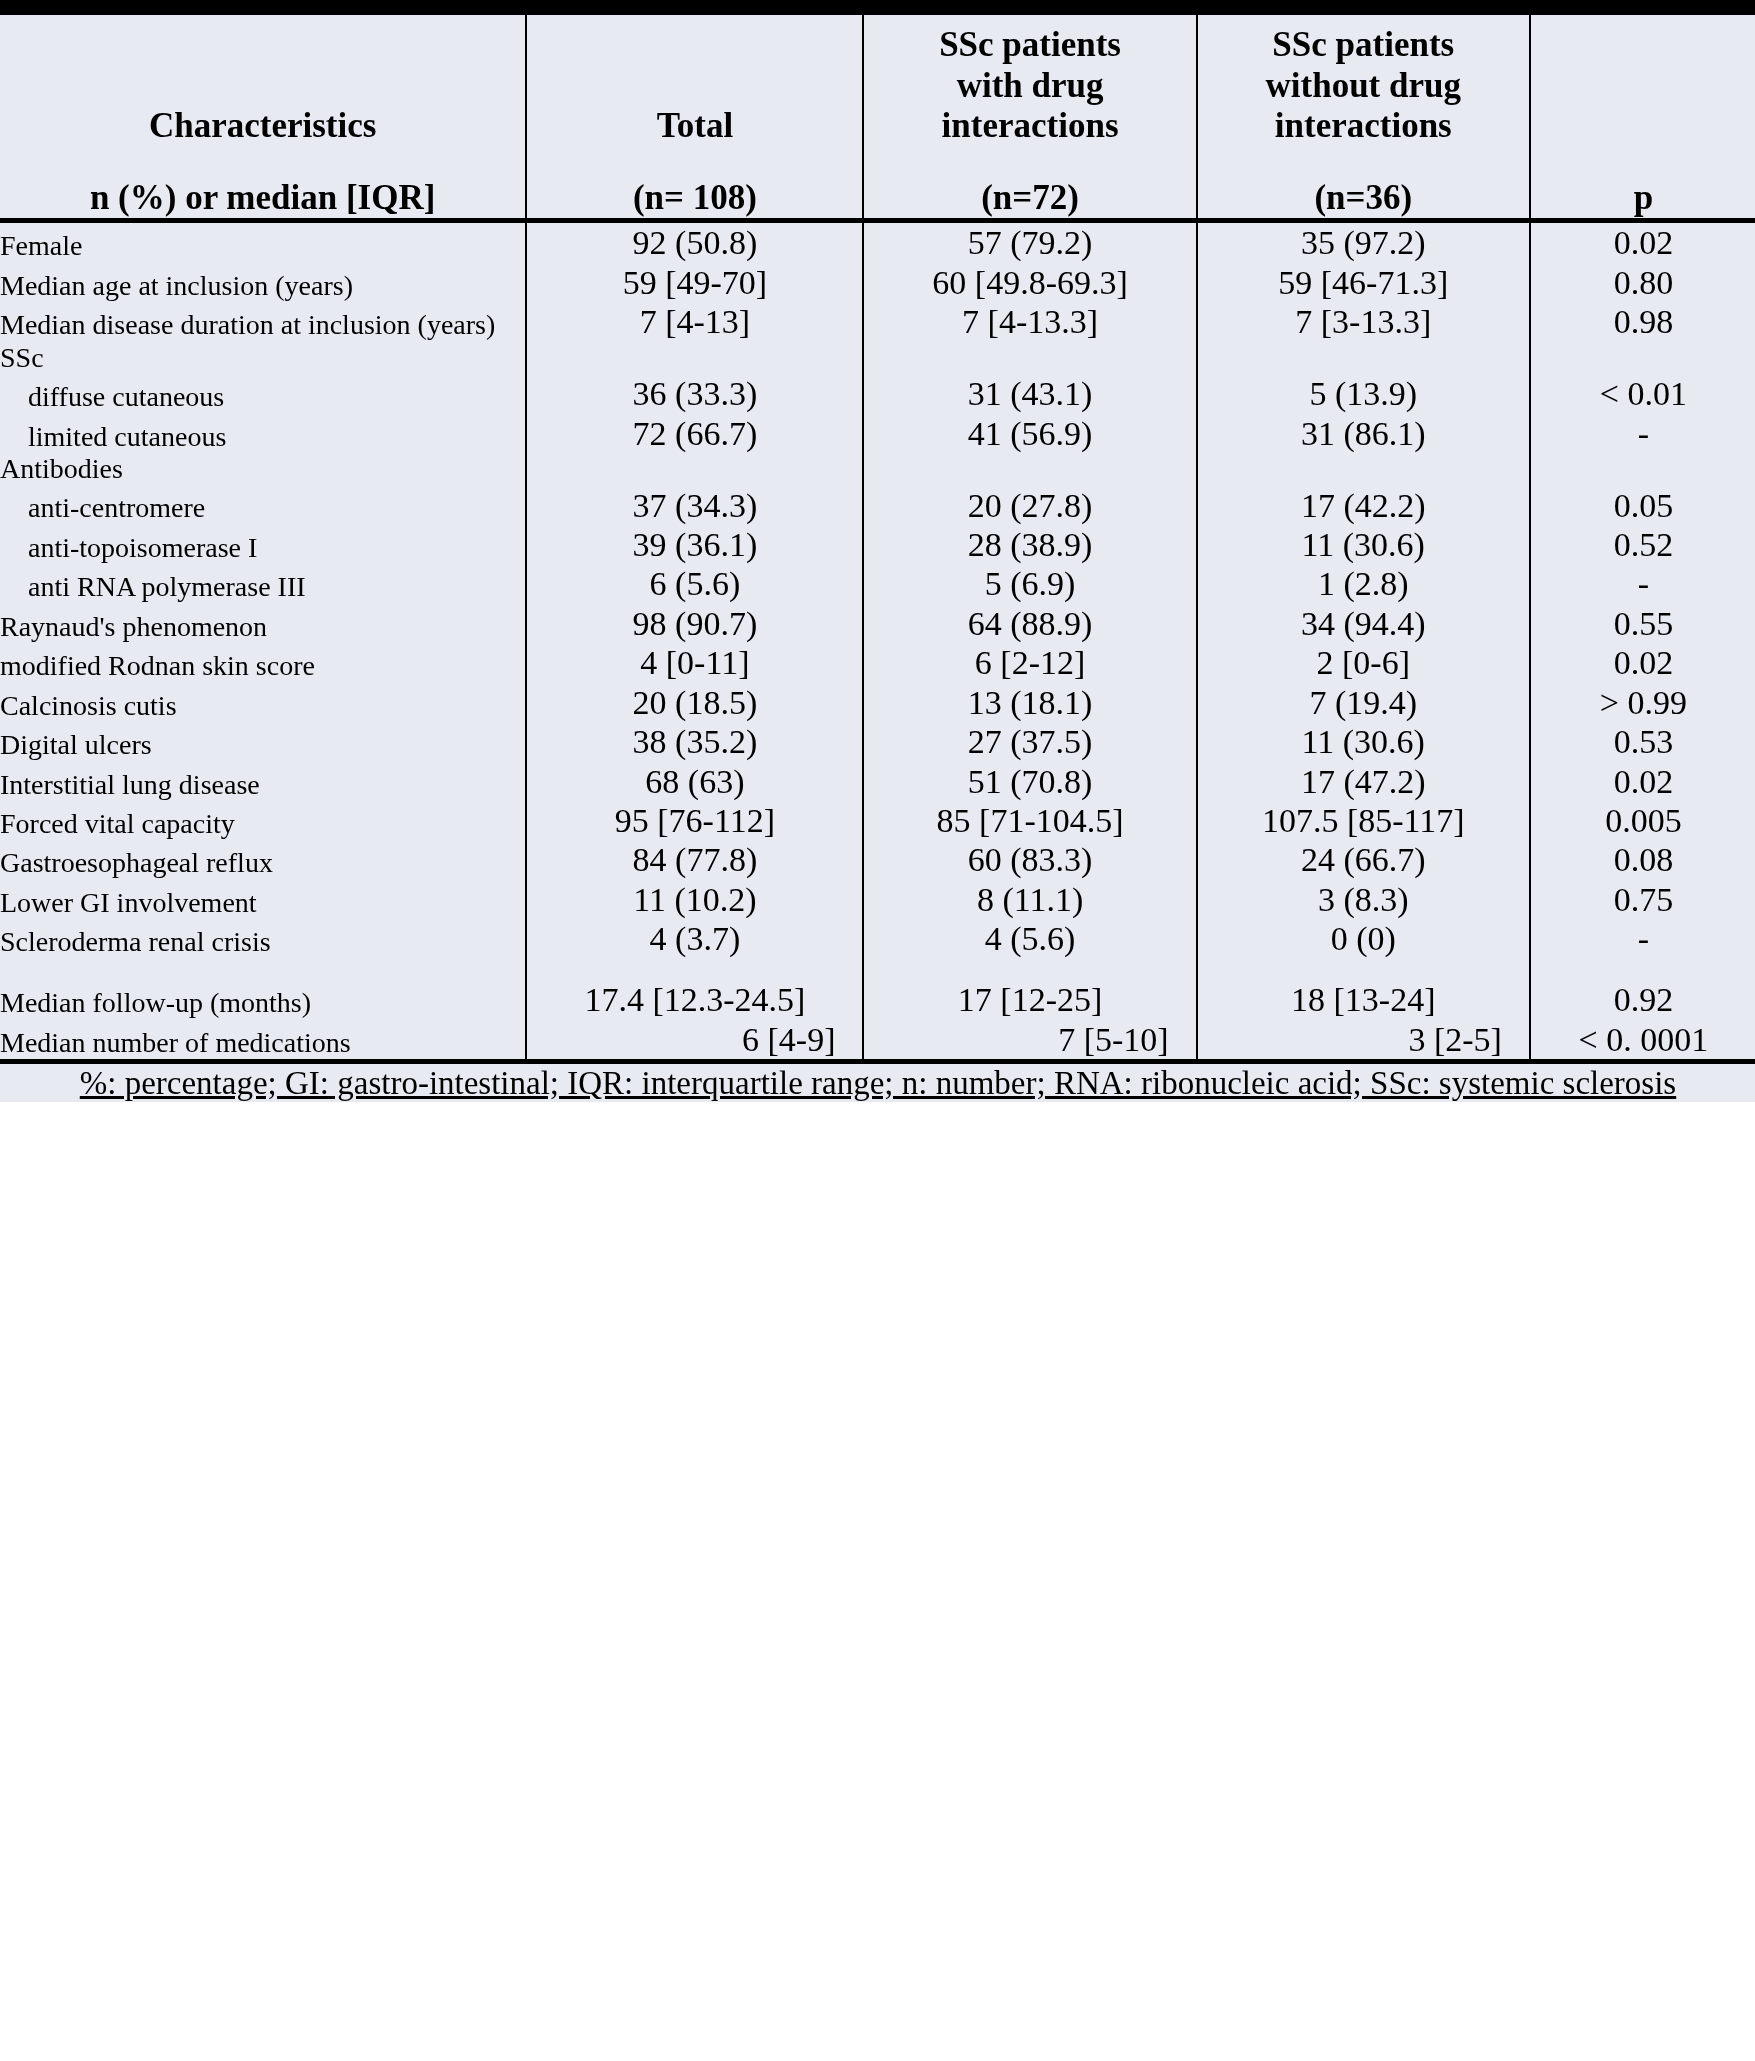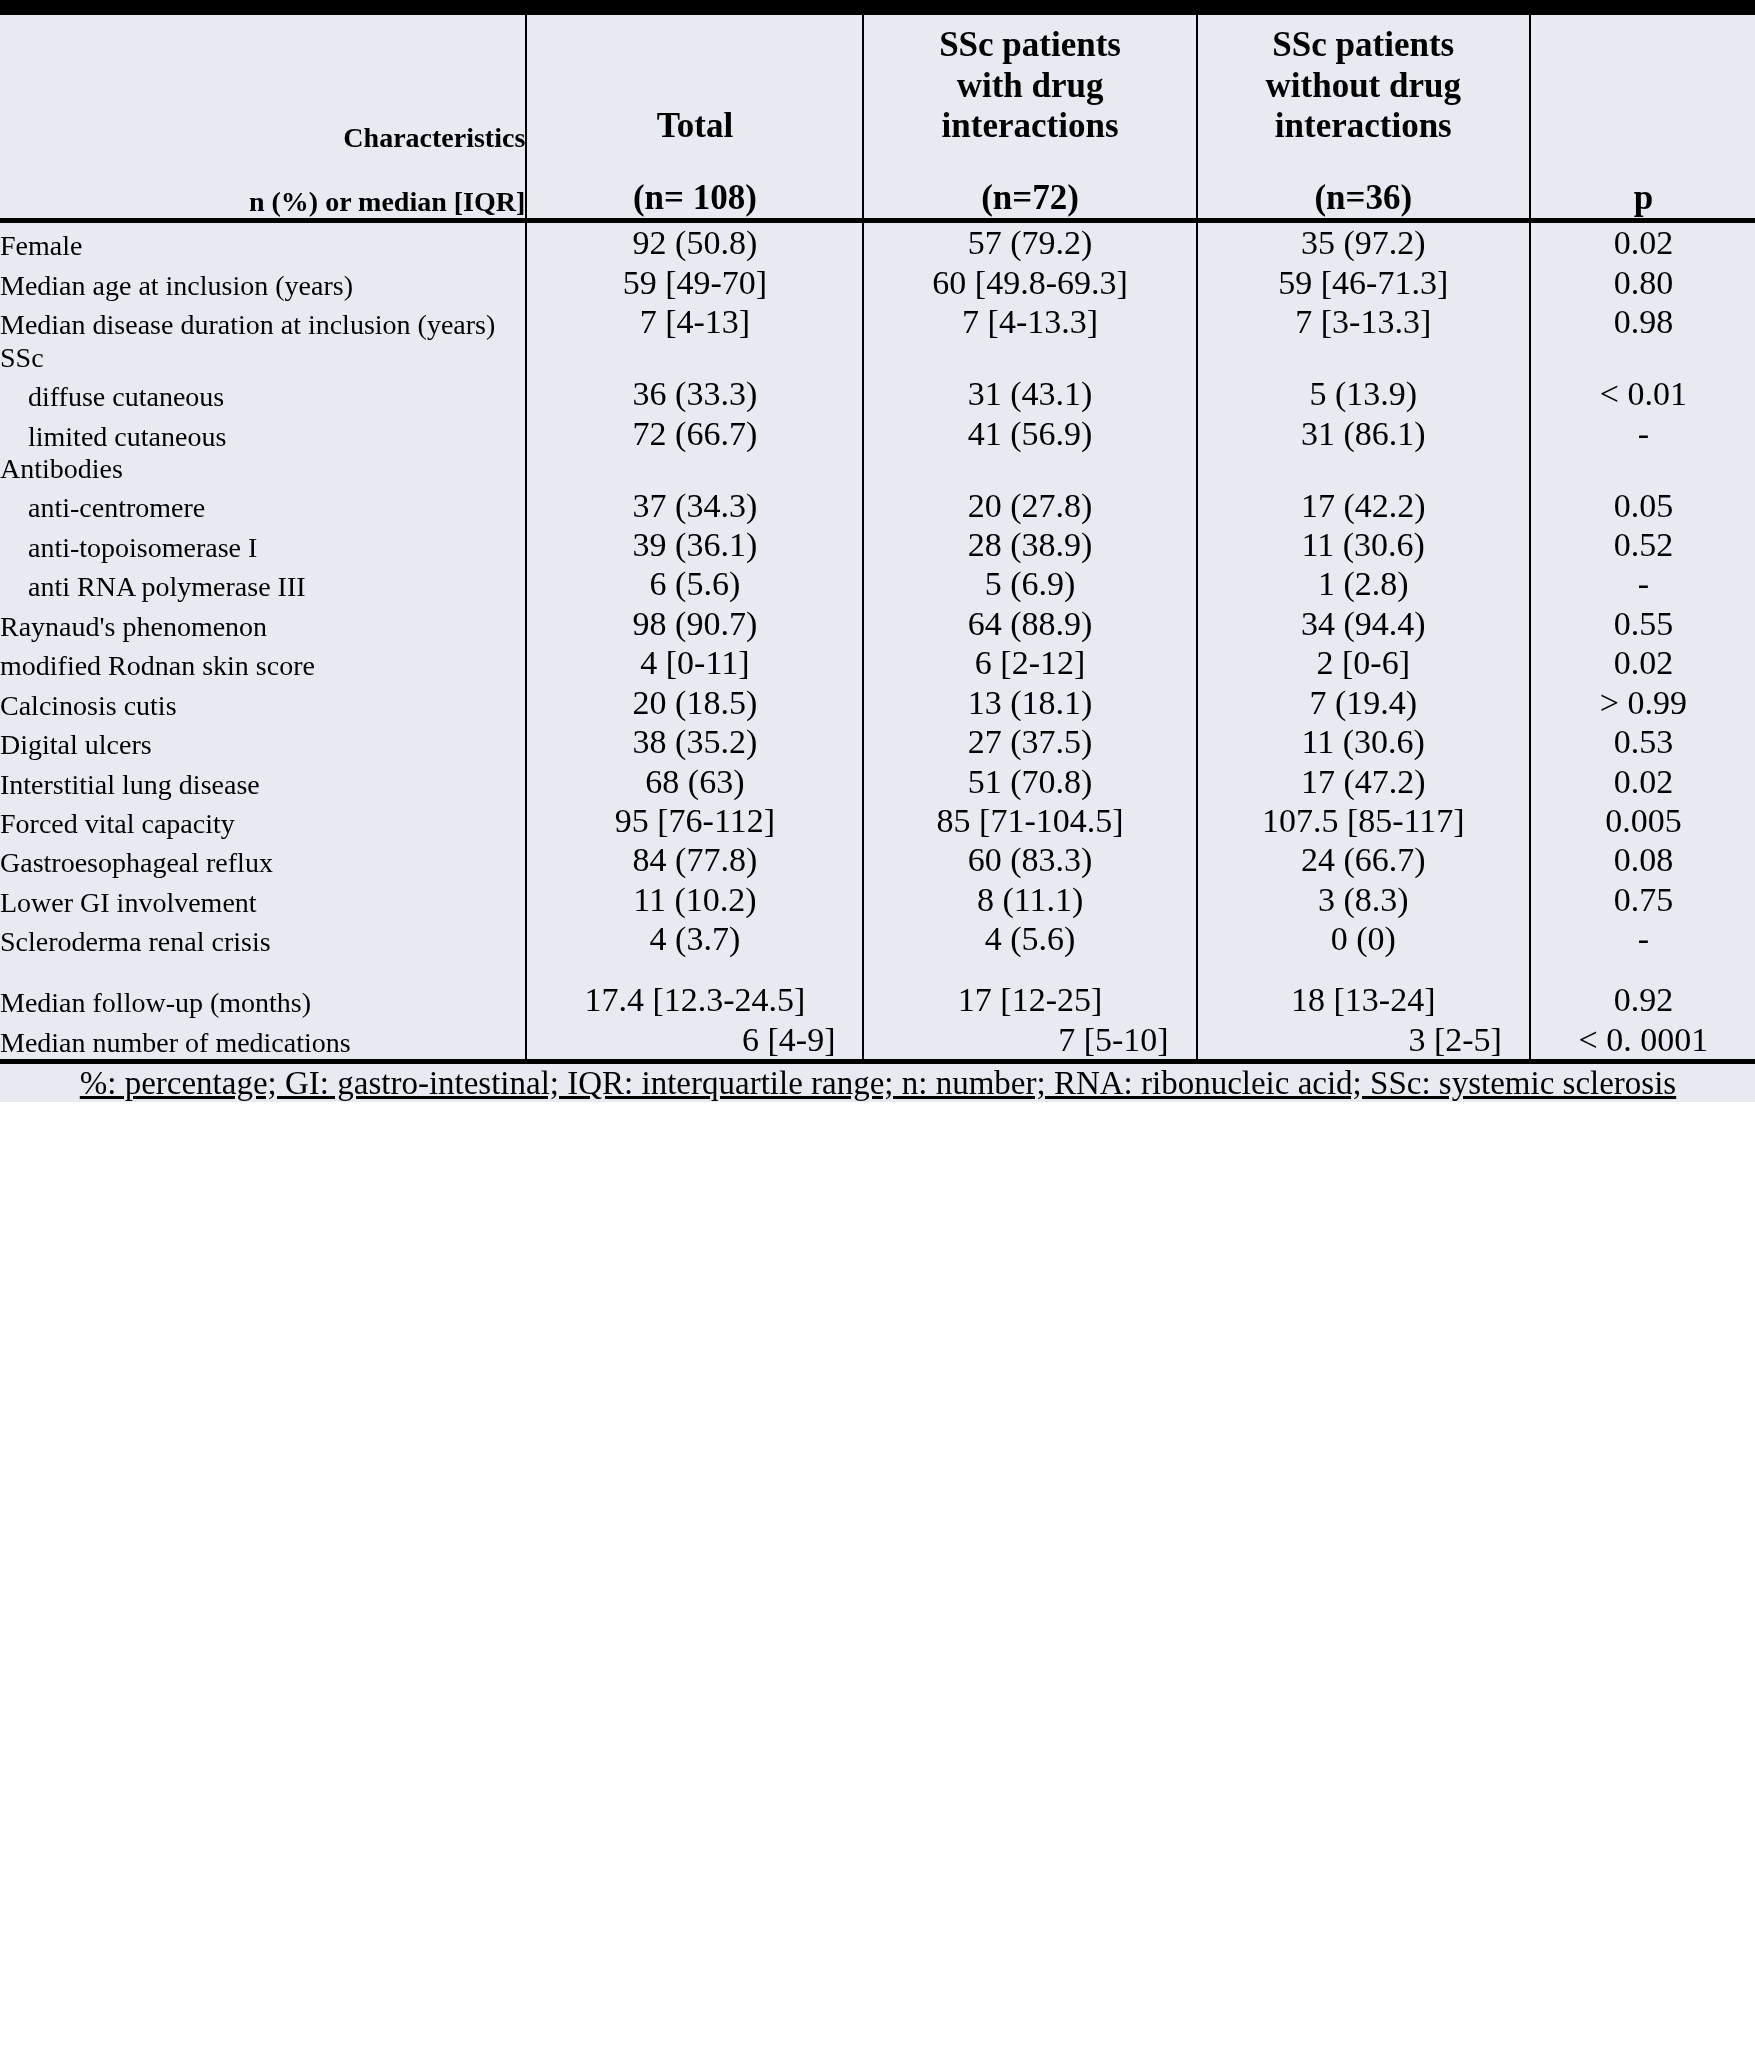--- a/index.html
+++ b/index.html
@@ -42,23 +42,23 @@
   col.c4 { width: 226px; }
 
   .hdr-cell {
     text-align: center;
     font-weight: bold;
     font-size: 35px;
     padding: 5px 8.2px 5px 8.2px;
     vertical-align: bottom;
   }
   .hdr-left {
-    text-align: right;
+    text-align: center;
     font-weight: bold;
-    font-size: 28px;
+    font-size: 35px;
     padding: 5px 3.3px;
     font-family: Liberation Serif, serif;
   }
 
   tr.header-row td { border-bottom: 5px solid #000; }
 
   .lbl {
     text-align: left;
     padding: 2.5px 5px 2.5px 6.6px;
     font-size: 28px;

